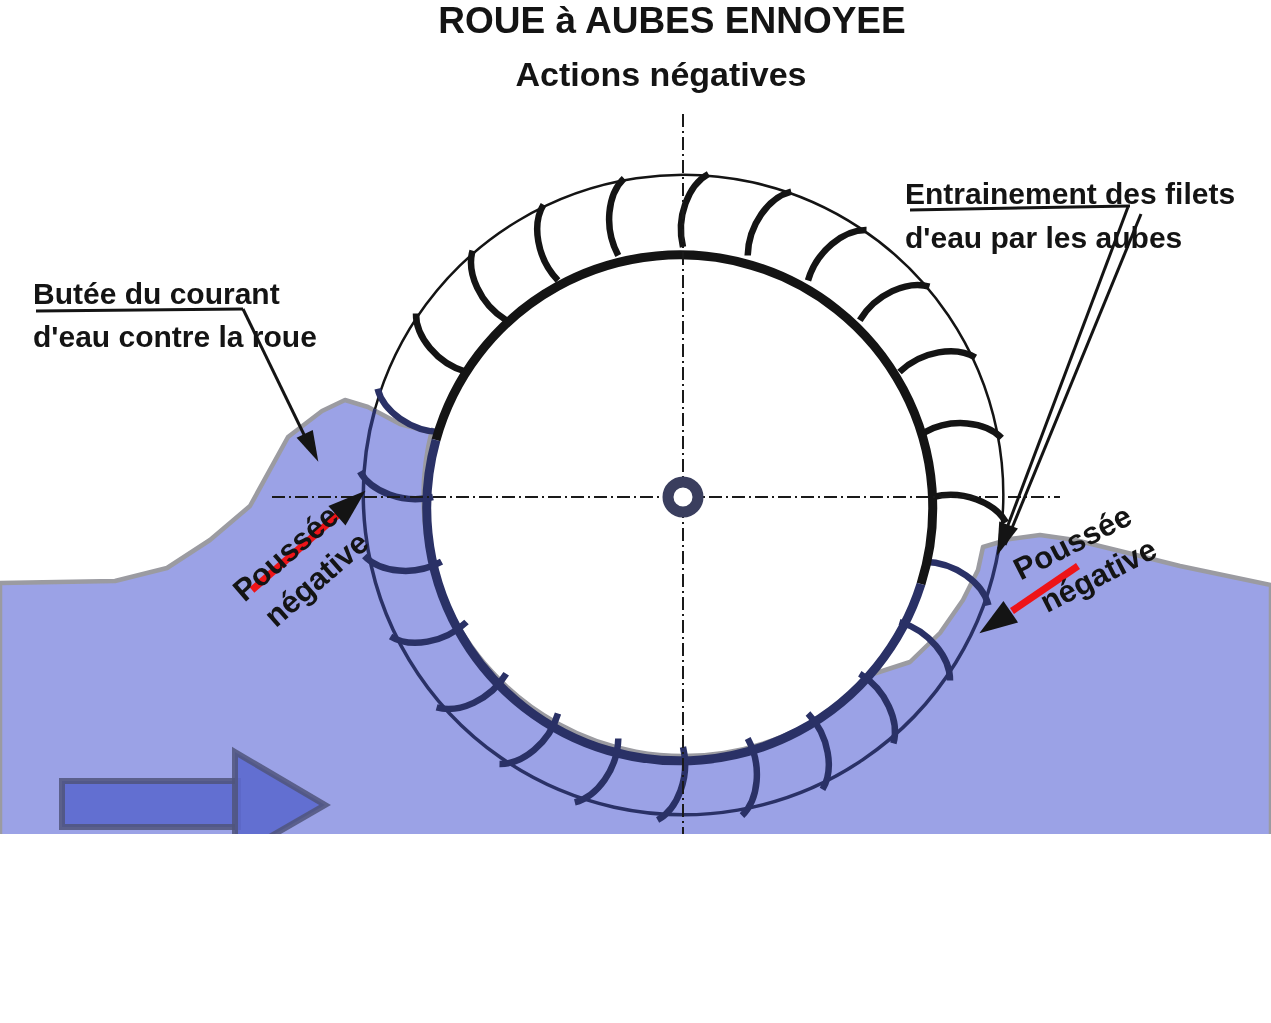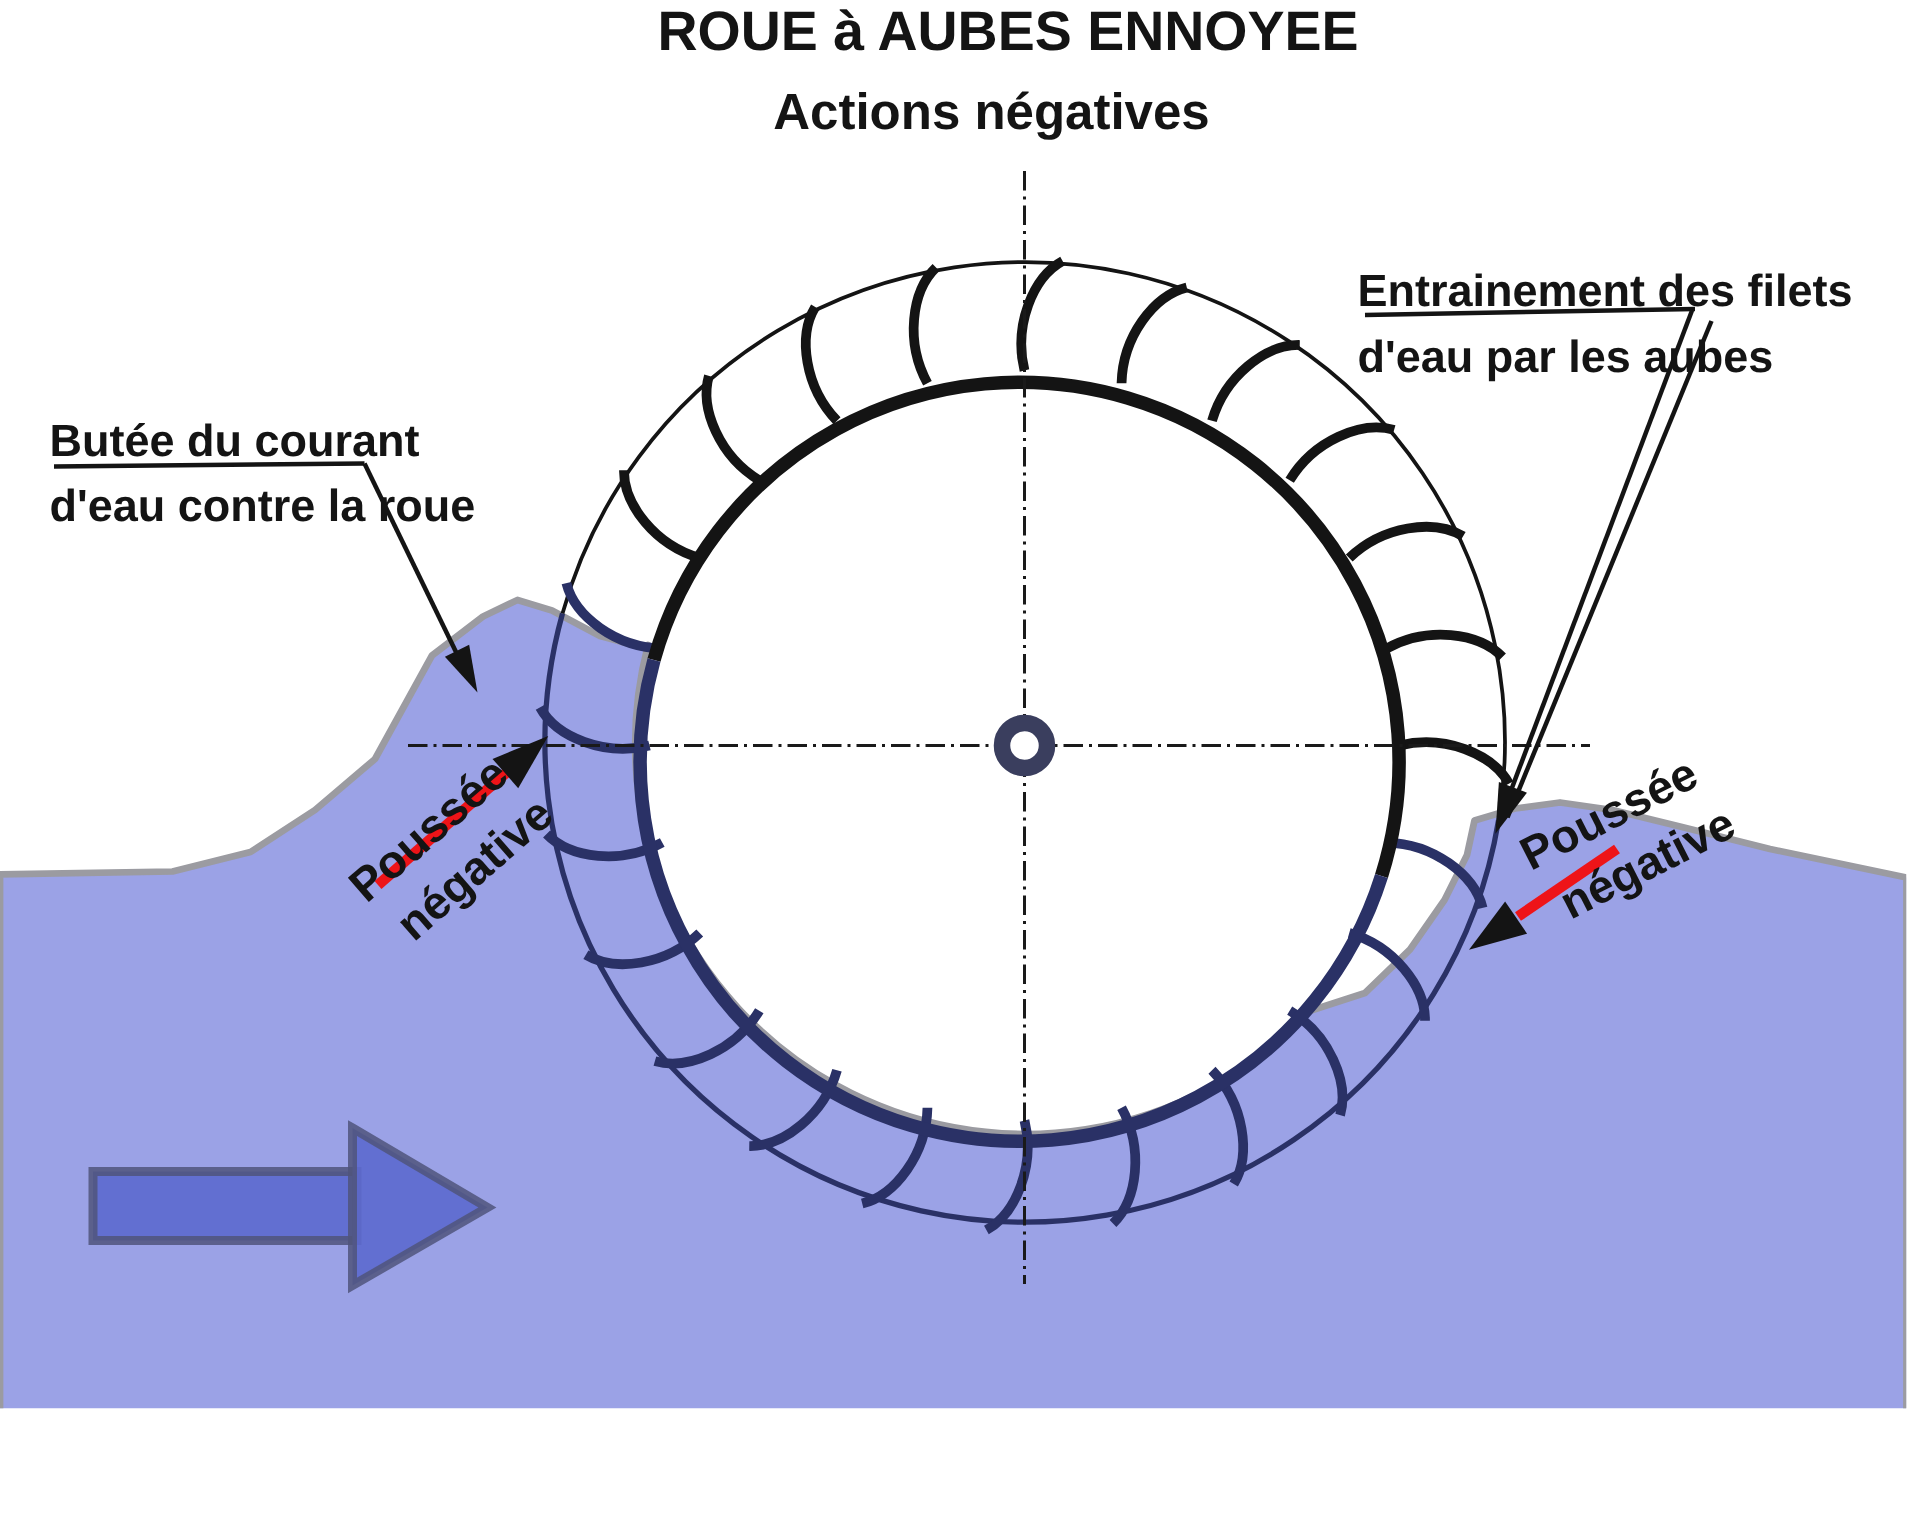--- a/index.html
+++ b/index.html
@@ -1,16 +1,16 @@
 <!DOCTYPE html>
 <html><head>
 <meta charset="utf-8">
 <style>
   html,body{margin:0;padding:0;background:#ffffff;}
-  .stage{position:relative;width:1271px;height:939px;background:#fff;overflow:hidden;
+  .stage{position:relative;width:1271px;height:834px;background:#fff;overflow:hidden;
          font-family:"Liberation Sans", sans-serif;}
   svg{display:block}
   text{font-family:"Liberation Sans", sans-serif;}
 </style>
 </head>
 <body>
 
 <div class="stage">
 <svg id="diagram" width="1271" height="1023" viewBox="0 0 1271 1023">
 

